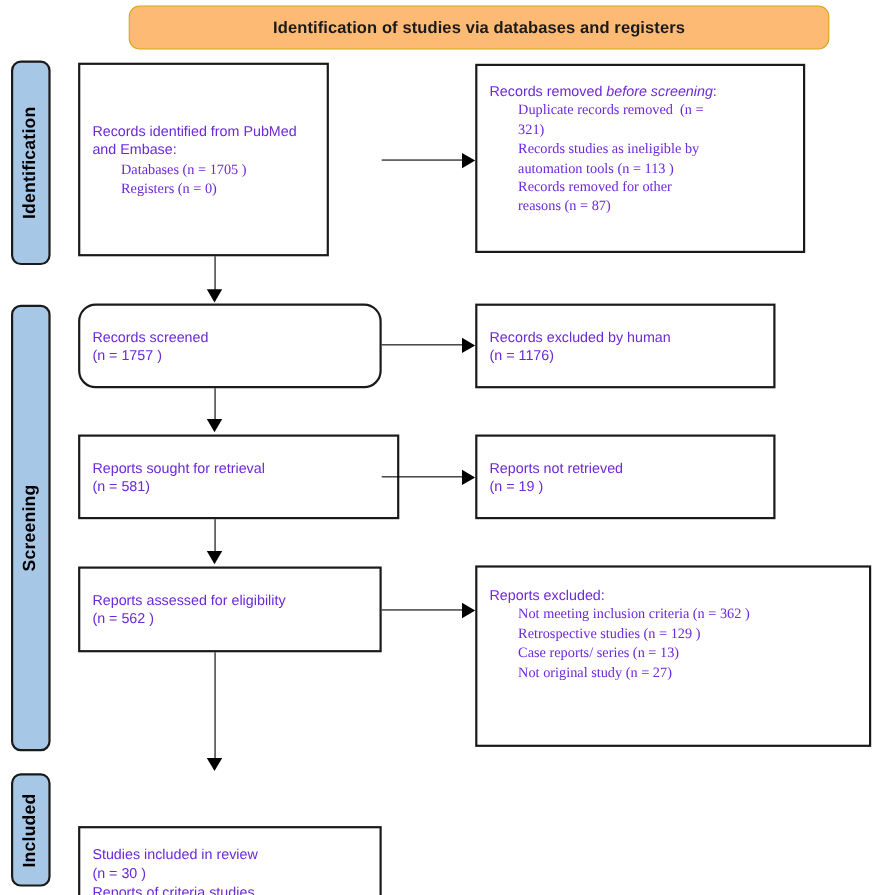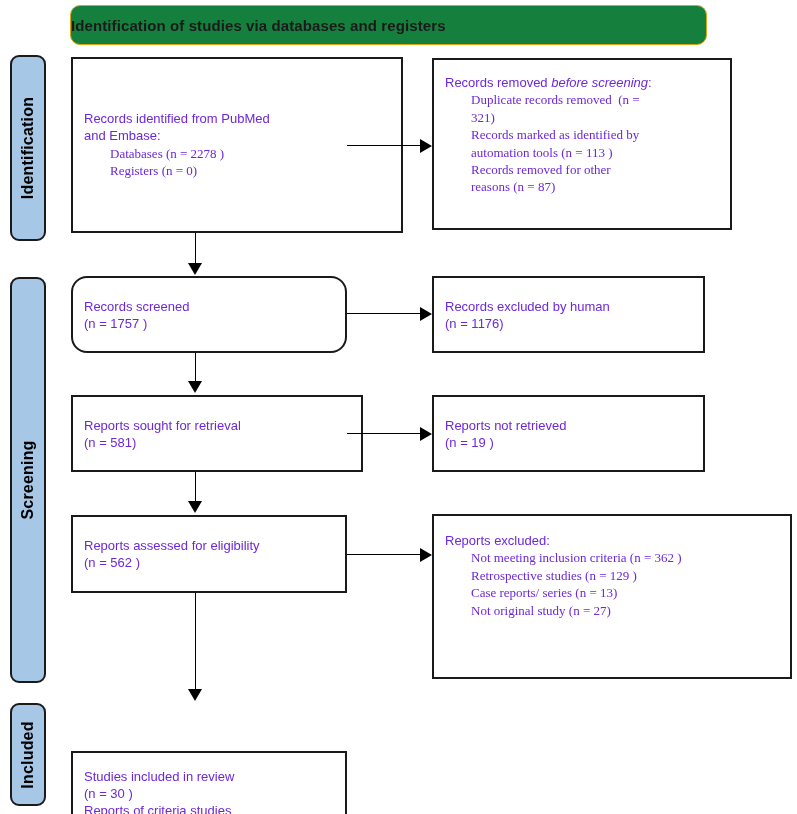--- a/index.html
+++ b/index.html
@@ -37,26 +37,28 @@
     white-space: nowrap;
     font-size: 16px;
     font-weight: bold;
     letter-spacing: 0.2px;
     color: #000000;
   }
 
   
   .banner {
     position: absolute;
-    background: #15803d;
+    background: #fdba74;
     border: 1.5px solid #D9A513;
     border-radius: 10px;
     box-sizing: border-box;
     display: flex;
     align-items: center;
+    justify-content: center;
+    margin-left: 47px;
   }
   .banner-text {
     font-size: 15px;
     font-weight: bold;
     color: #1a1a1a;
     text-align: center;
     letter-spacing: 0.1px;
   }
 
   
@@ -125,35 +127,35 @@
   </div>
 
   <div class="phase-tab" style="left:10px; top:277px; width:36px; height:406px;">
     <span class="phase-label">Screening</span>
   </div>
 
   <div class="phase-tab" style="left:10px; top:703px; width:36px; height:103px;">
     <span class="phase-label">Included</span>
   </div>
 
-  <div class="box" style="left:71px; top:57px; width:332px; height:176px;">
+  <div class="box" style="left:71px; top:57px; width:228px; height:176px;">
     <div class="box-text vcenter">
       <span class="ln">Records identified from PubMed</span>
       <span class="ln">and Embase:</span>
-      <span class="ln indent">Databases (n = 2278 )</span>
+      <span class="ln indent">Databases (n = 1705 )</span>
       <span class="ln indent">Registers (n = 0)</span>
     </div>
   </div>
 
   <div class="box" style="left:432px; top:58px; width:300px; height:172px;">
     <div class="box-text" style="top:14px;">
       <span class="ln"><span>Records removed </span><span class="ital">before screening</span><span>:</span></span>
       <span class="ln indent">Duplicate records removed  (n =</span>
       <span class="ln indent">321)</span>
-      <span class="ln indent">Records marked as identified by</span>
+      <span class="ln indent">Records studies as ineligible by</span>
       <span class="ln indent">automation tools (n = 113 )</span>
       <span class="ln indent">Records removed for other</span>
       <span class="ln indent">reasons (n = 87)</span>
     </div>
   </div>
 
   <div class="h-line" style="left:347px; top:145px; width:73px;"></div>
   <div class="arrow-right" style="left:420px; top:139px;"></div>
 
   <div class="v-line" style="left:195px; top:233px; height:31px;"></div>

